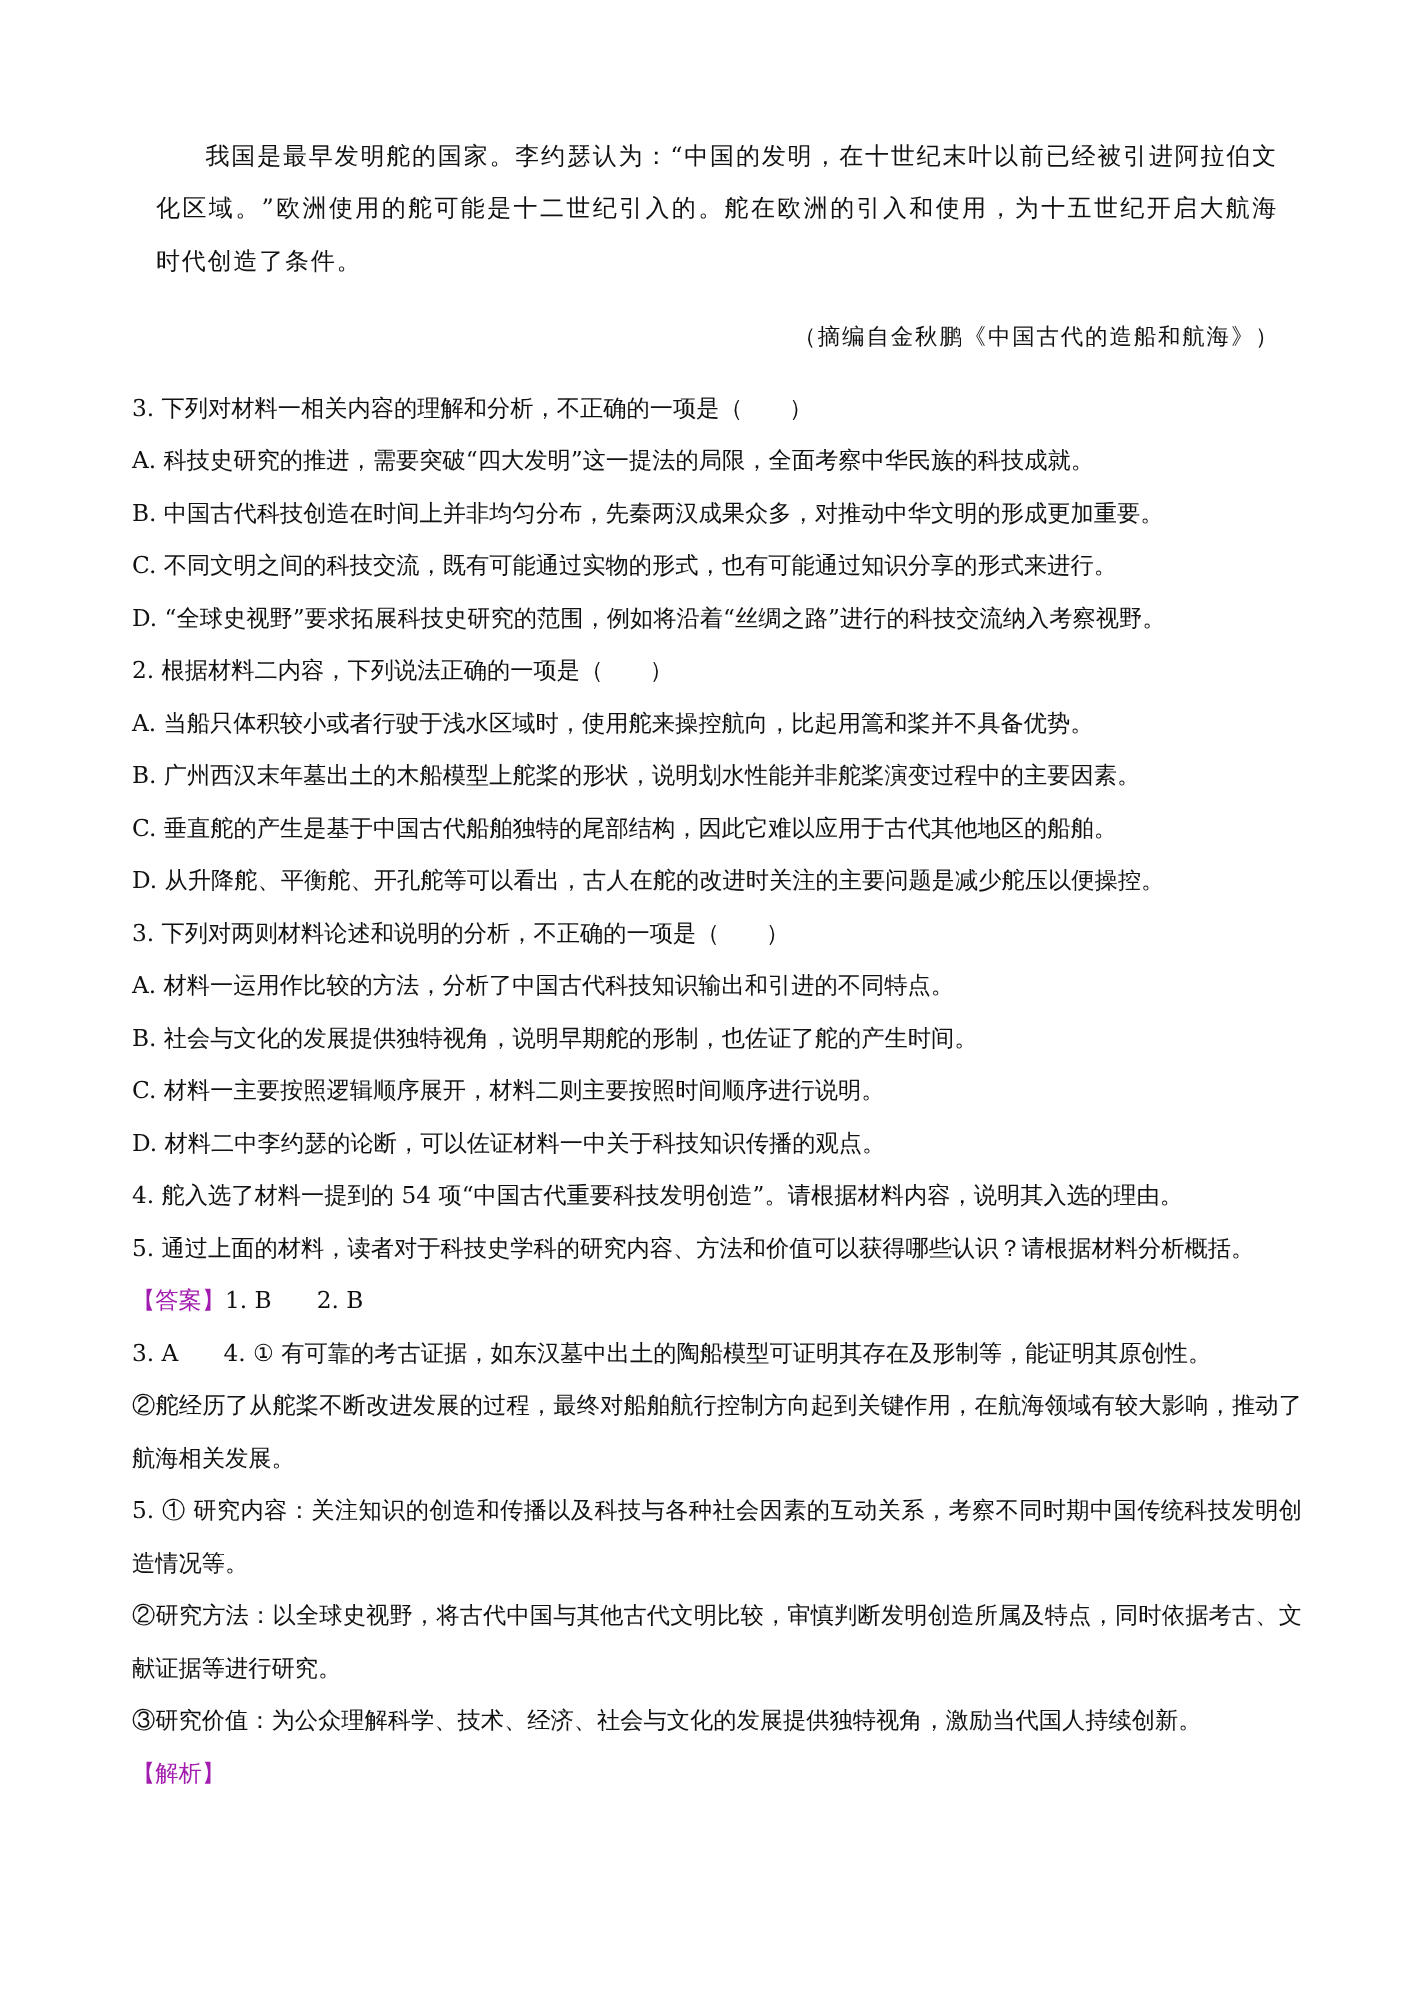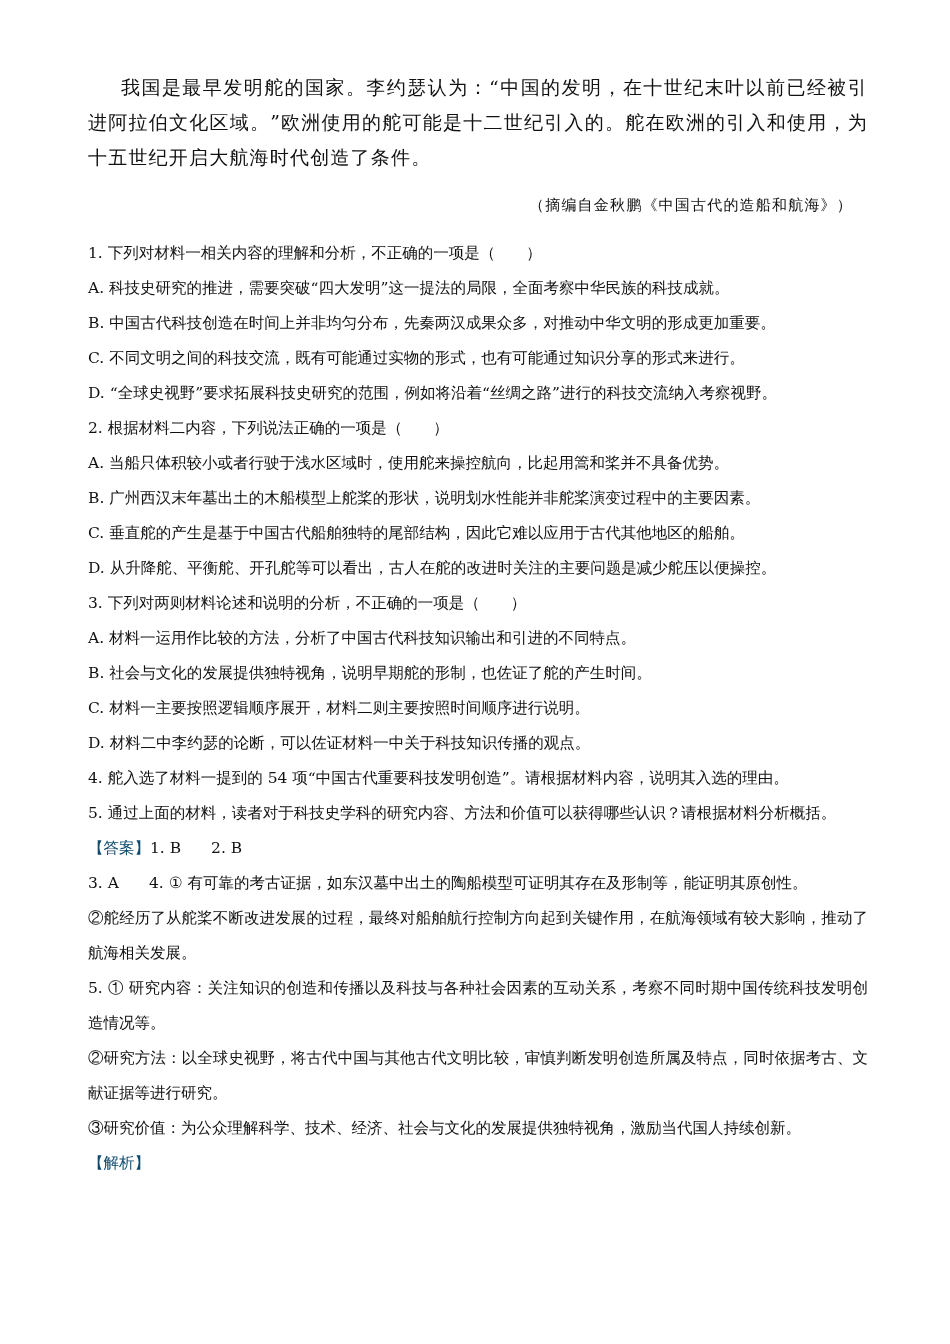--- a/index.html
+++ b/index.html
@@ -1,34 +1,34 @@
 <!DOCTYPE html>
 <html><head>
 <meta charset="utf-8">
 <style>
   html, body { margin: 0; padding: 0; background: #ffffff; }
   body { width: 950px; height: 1344px; position: relative; overflow: hidden; color: #111; }
   .page { position: absolute; left: 88px; top: 70px; width: 780px; }
-  .mat { font-family: "DejaVu Serif", serif; font-size: 19px; letter-spacing: 1.2px; line-height: 35px; text-indent: 33px; margin: 0; text-align: justify; }
+  .mat { font-family: "DejaVu Serif", serif; font-size: 16px; letter-spacing: 1.2px; line-height: 35px; text-indent: 33px; margin: 16px; text-align: justify; }
   .src { font-family: "DejaVu Serif", serif; font-size: 15px; letter-spacing: 1.2px; line-height: 35px; text-align: right; margin: 13px; padding-right: 2px; }
   .q { font-family: "DejaVu Serif", serif; font-size: 15.5px; line-height: 35px; margin: 0; }
-  .tag { color: #0c4a6e; }
+  .tag { color: #a21caf; }
   .gap { display: inline-block; width: 30px; }
   .wrap { text-align: justify; }
 </style>
 </head>
 <body>
 
 <div class="page">
 
   <p class="mat">我国是最早发明舵的国家。李约瑟认为：“中国的发明，在十世纪末叶以前已经被引进阿拉伯文化区域。”欧洲使用的舵可能是十二世纪引入的。舵在欧洲的引入和使用，为十五世纪开启大航海时代创造了条件。</p>
   <p class="src">（摘编自金秋鹏《中国古代的造船和航海》）</p>
 
   <div>
-    <p class="q">1. 下列对材料一相关内容的理解和分析，不正确的一项是（　　）</p>
+    <p class="q">3. 下列对材料一相关内容的理解和分析，不正确的一项是（　　）</p>
     <p class="q">A. 科技史研究的推进，需要突破“四大发明”这一提法的局限，全面考察中华民族的科技成就。</p>
     <p class="q">B. 中国古代科技创造在时间上并非均匀分布，先秦两汉成果众多，对推动中华文明的形成更加重要。</p>
     <p class="q">C. 不同文明之间的科技交流，既有可能通过实物的形式，也有可能通过知识分享的形式来进行。</p>
     <p class="q">D. “全球史视野”要求拓展科技史研究的范围，例如将沿着“丝绸之路”进行的科技交流纳入考察视野。</p>
   </div>
 
   <div>
     <p class="q">2. 根据材料二内容，下列说法正确的一项是（　　）</p>
     <p class="q">A. 当船只体积较小或者行驶于浅水区域时，使用舵来操控航向，比起用篙和桨并不具备优势。</p>
     <p class="q">B. 广州西汉末年墓出土的木船模型上舵桨的形状，说明划水性能并非舵桨演变过程中的主要因素。</p>

